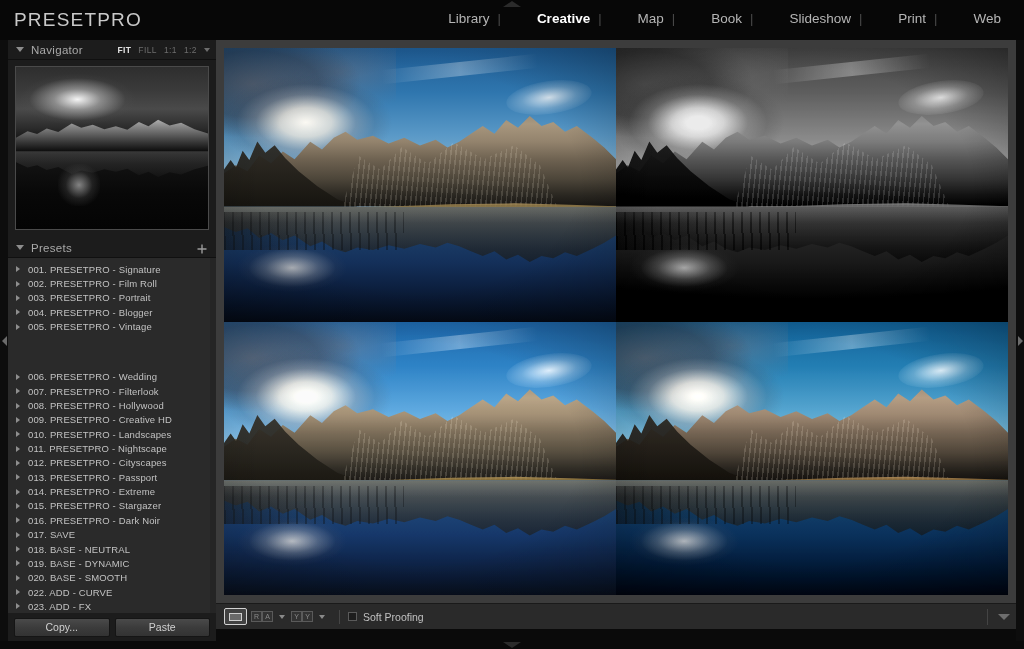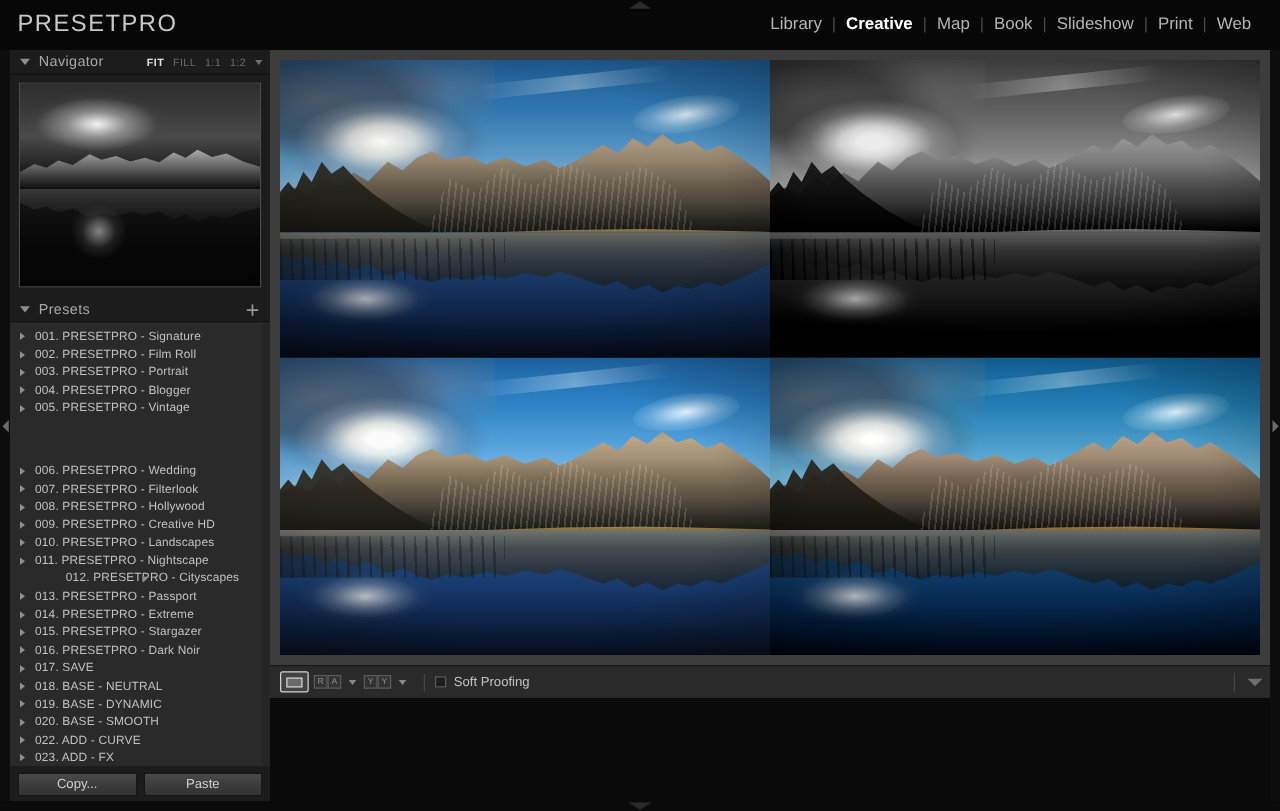--- a/index.html
+++ b/index.html
@@ -33,20 +33,21 @@
   .modules {
     position: absolute; right: 16px; top: 11px;
     display: flex; align-items: center;
     font-size: 13.5px;
     color: #b5b5b5;
   }
   .modules .mod {
     padding: 0 7px;
     cursor: pointer;
     white-space: nowrap;
+    margin-left: 28px;
   }
   .modules .mod.active {
     color: #ffffff;
     font-weight: bold;
   }
   .modules .sep {
     color: #4a4a4a;
     padding: 0 1px;
     font-size: 13px;
   }
@@ -225,21 +226,21 @@
     border-radius: 2px;
     color: #d0d0d0;
     font-size: 10.5px;
     display: flex; align-items: center; justify-content: center;
     cursor: pointer;
   }
 
   
   .center {
     position: absolute; left: 216px; top: 40px;
-    width: 800px; height: 518px;
+    width: 800px; height: 589px;
     background: #3a3a3a;
     display: flex; flex-direction: column;
   }
   .imagearea {
     flex: 1;
     background: #3c3c3c;
     display: flex; align-items: center; justify-content: center;
     padding: 8px;
     position: relative;
   }
@@ -552,21 +553,21 @@
             <span>009. PRESETPRO - Creative HD</span>
           </div>
           <div class="preset-row" style="position: relative;">
             <span class="ptri"></span>
             <span>010. PRESETPRO - Landscapes</span>
           </div>
           <div class="preset-row" style="position: relative;">
             <span class="ptri"></span>
             <span>011. PRESETPRO - Nightscape</span>
           </div>
-          <div class="preset-row" style="position: relative; justify-content: center;">
+          <div class="preset-row" style="position: relative;">
             <span class="ptri"></span>
             <span>012. PRESETPRO - Cityscapes</span>
           </div>
           <div class="preset-row" style="position: relative;">
             <span class="ptri"></span>
             <span>013. PRESETPRO - Passport</span>
           </div>
           <div class="preset-row" style="position: relative;">
             <span class="ptri"></span>
             <span>014. PRESETPRO - Extreme</span>

